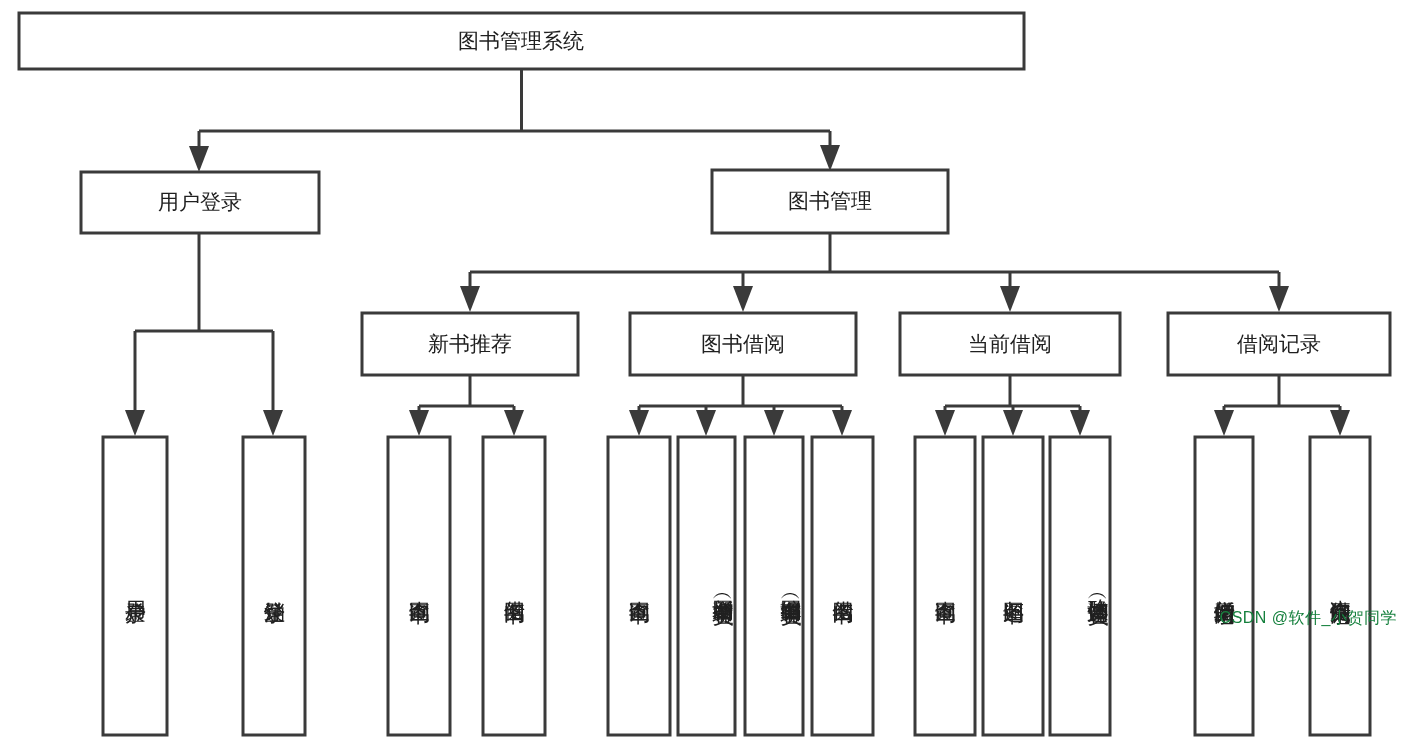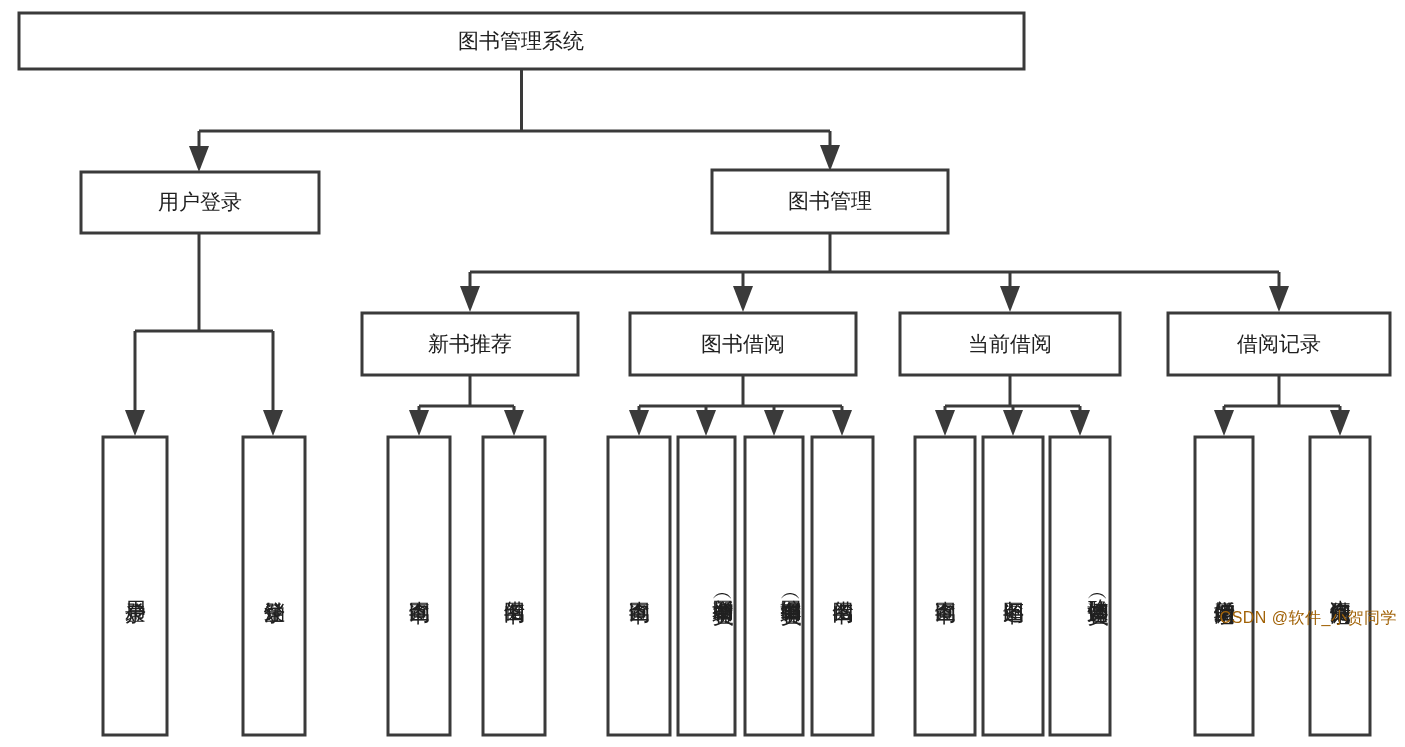--- a/index.html
+++ b/index.html
@@ -59,21 +59,21 @@
     letter-spacing: 1px;
     color: #202020;
     white-space: nowrap;
     pointer-events: none;
   }
   .watermark {
     position: absolute;
     right: 8px;
     bottom: 4px;
     font-size: 16px;
-    color: #a16207;
+    color: #15803d;
     letter-spacing: 0.5px;
     font-family: "Liberation Sans", "DejaVu Sans", sans-serif;
     white-space: nowrap;
     text-align: center;
   }
 </style>
 </head>
 <body>
 
 <div id="diagram-root">

